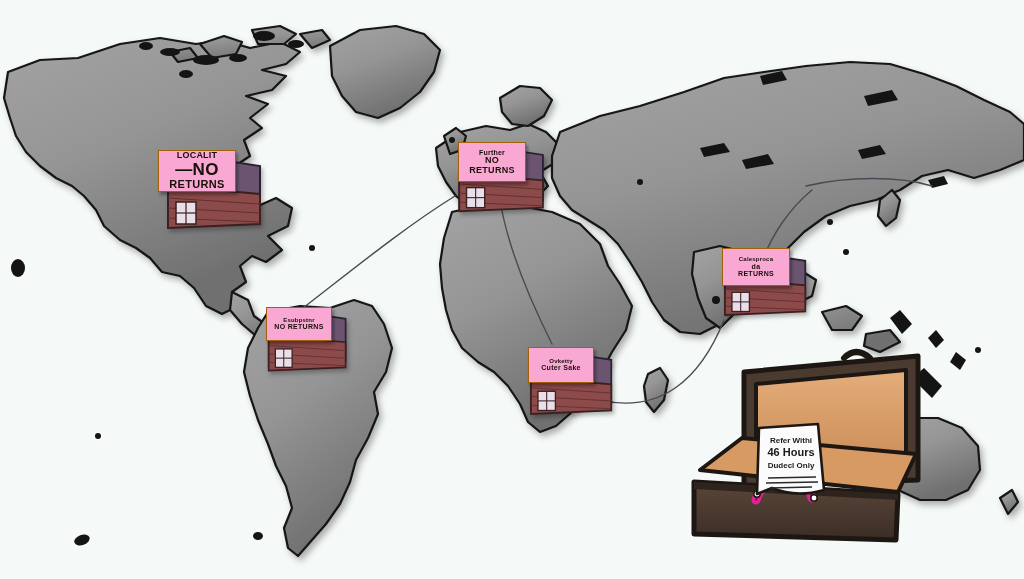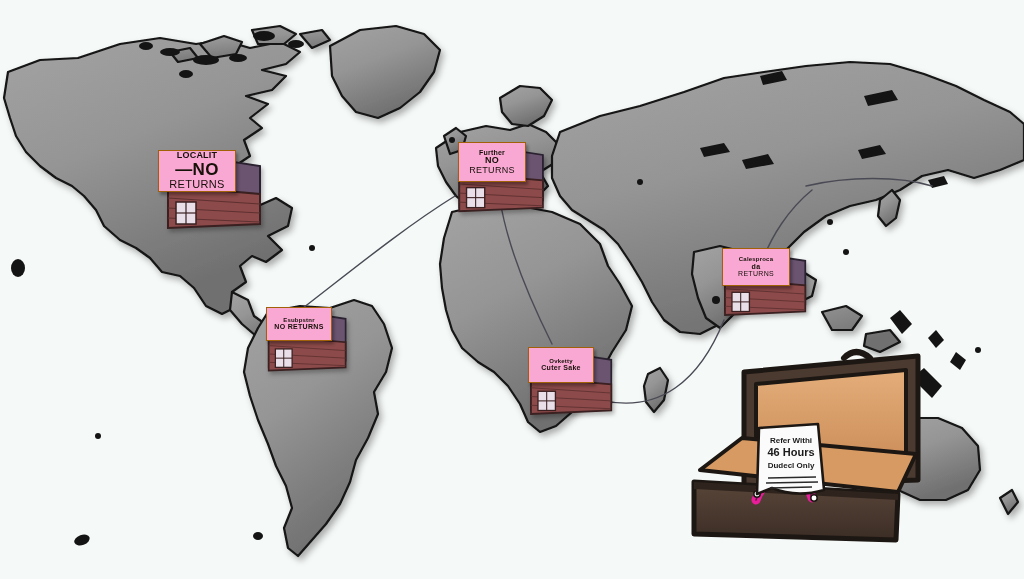--- a/index.html
+++ b/index.html
@@ -43,21 +43,21 @@
     align-items: center;
     justify-content: center;
     line-height: 1.08;
     color: #171008;
     text-align: center;
     padding: 2px 3px;
     overflow: hidden;
   }
   .note .l1 { font-size: 7px; font-weight: bold; letter-spacing: .2px; }
   .note .l2 { font-size: 9px; font-weight: bold; letter-spacing: .3px; }
-  .note .l3 { font-size: 9px; font-weight: normal; letter-spacing: .3px; text-align: center; }
+  .note .l3 { font-size: 9px; font-weight: bold; letter-spacing: .3px; text-align: center; }
 
   .note.big .l1 { font-size: 9px; }
   .note.big .l2 { font-size: 17px; }
   .note.big .l3 { font-size: 11px; }
 
   .note.tiny .l1 { font-size: 6px; }
   .note.tiny .l2 { font-size: 7px; }
   .note.tiny .l3 { font-size: 7px; }
   
   .paper-line {

